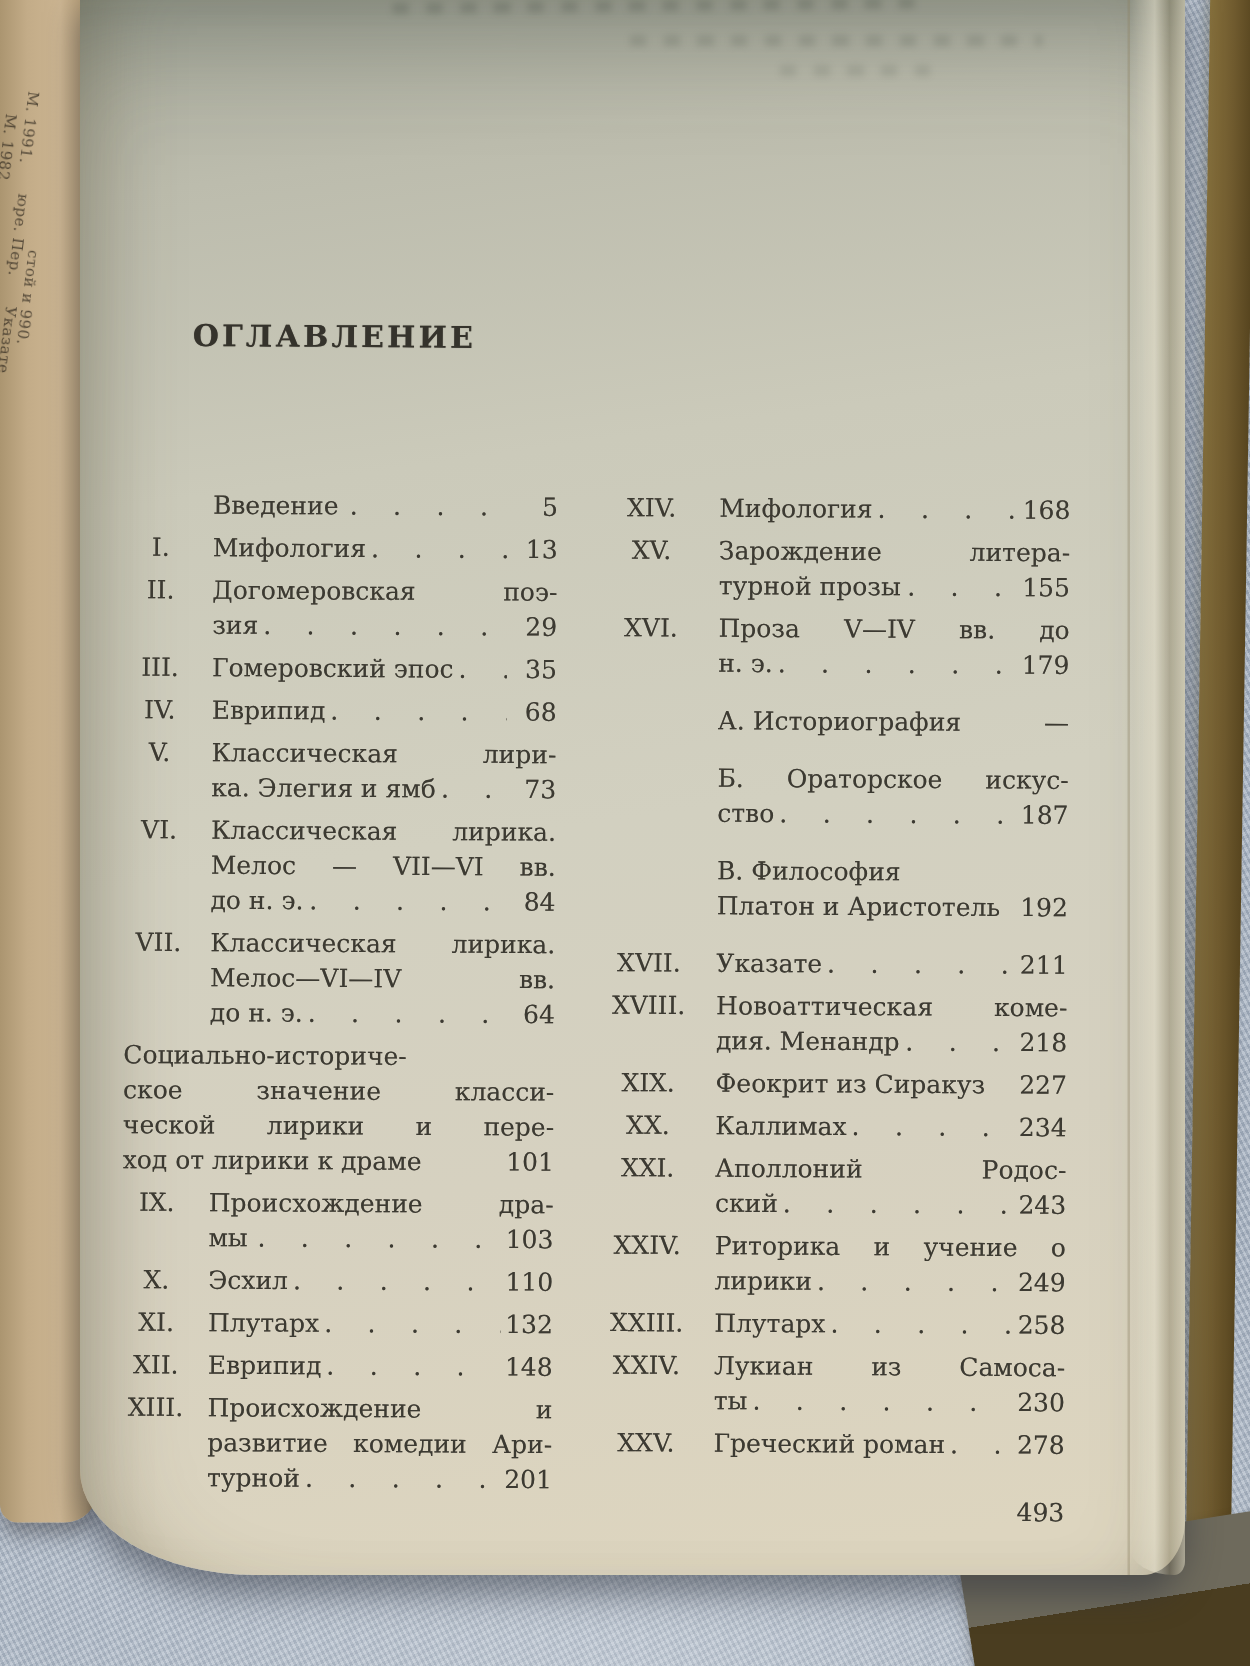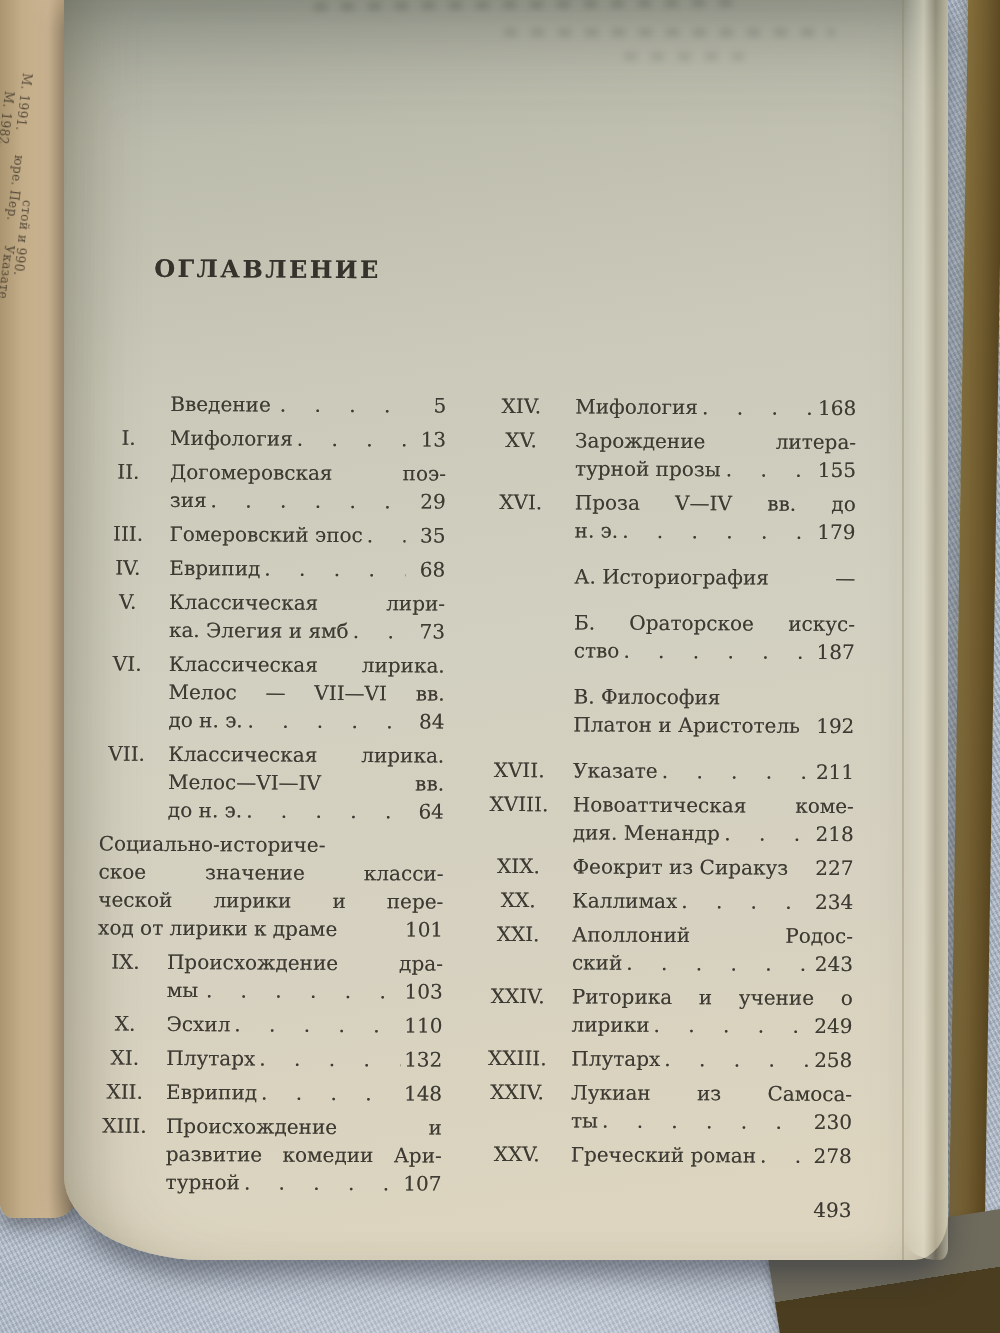--- a/index.html
+++ b/index.html
@@ -248,21 +248,21 @@
               </div>
             </div>
             <div class="entry">
               <span class="num">XIII.</span>
               <div class="body">
                 <div class="line justify"><span class="t">Происхождение и</span></div>
                 <div class="line justify"><span class="t">развитие комедии Ари-</span></div>
                 <div class="line paged">
                   <span class="t">турной</span>
                   <span class="leader">. . . . .</span>
-                  <span class="pg">107</span>
+                  <span class="pg">201</span>
                 </div>
               </div>
             </div>
           </div>
         <div class="col right" id="col-right">
             <div class="entry">
               <span class="num">XIV.</span>
               <div class="body">
                 <div class="line paged">
                   <span class="t">Мифология</span>

